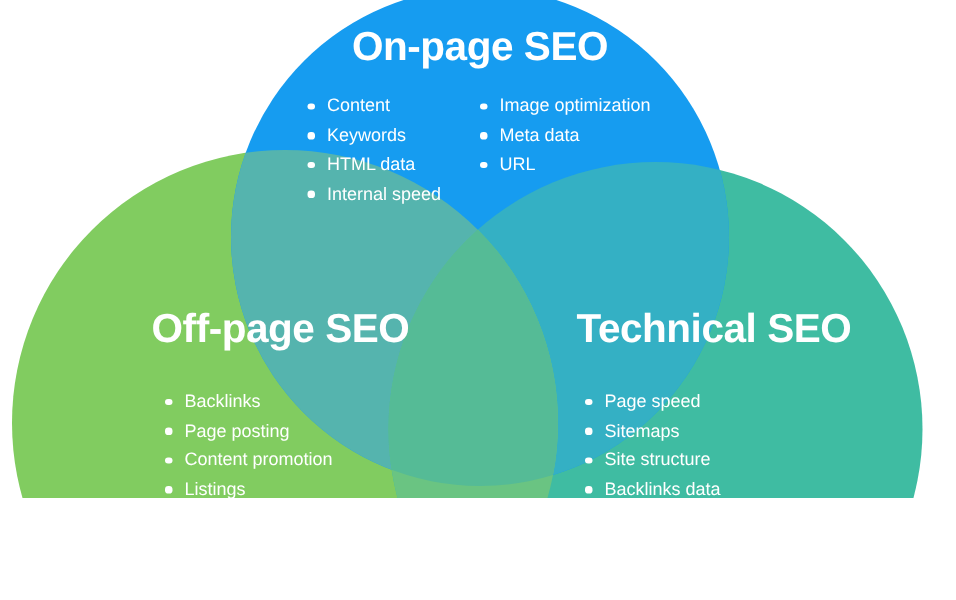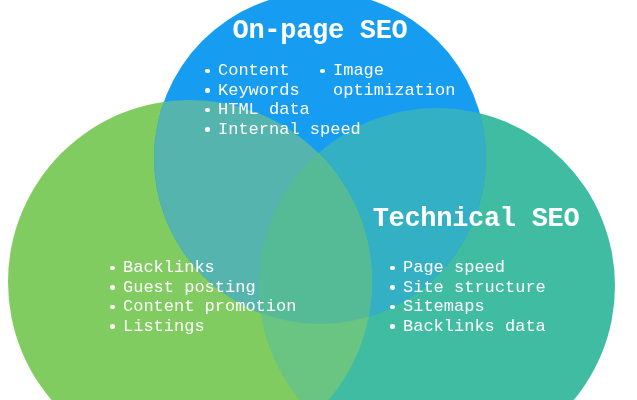--- a/index.html
+++ b/index.html
@@ -4,24 +4,24 @@
 <title>SEO Venn Diagram</title>
 <style>
   html, body {
     margin: 0;
     padding: 0;
     background: #ffffff;
   }
   #stage {
     position: relative;
     width: 637px;
-    height: 400px;
+    height: 332px;
     background: #ffffff;
     overflow: hidden;
-    font-family: Liberation Mono, monospace;
+    font-family: Liberation Sans, sans-serif;
   }
   #venn-svg {
     position: absolute;
     left: 0;
     top: 0;
     width: 637px;
     height: 400px;
   }
   .text-layer {
     position: absolute;
@@ -42,21 +42,21 @@
   }
   .bullet-list {
     position: absolute;
     list-style: none;
     margin: 0;
     padding: 0;
   }
   .bullet-item {
     position: relative;
     color: #ffffff;
-    font-size: 17px;
+    font-size: 12px;
     line-height: 19.5px;
     padding-left: 13px;
     white-space: nowrap;
   }
   .bullet-item.wrap {
     white-space: normal;
     max-width: 120px;
   }
   .bullet-item::before {
     content: "";
@@ -127,33 +127,36 @@
 
     <ul class="bullet-list" id="list-onpage-a">
       <li class="bullet-item">Content</li>
       <li class="bullet-item">Keywords</li>
       <li class="bullet-item">HTML data</li>
       <li class="bullet-item">Internal speed</li>
     </ul>
 
     <ul class="bullet-list" id="list-onpage-b">
       <li class="bullet-item wrap">Image optimization</li>
+      <li class="bullet-item">Meta data</li>
+      <li class="bullet-item">URL</li>
     </ul>
 
+    <div class="group-title" id="title-offpage">Off-page SEO</div>
 
     <ul class="bullet-list" id="list-offpage">
       <li class="bullet-item">Backlinks</li>
-      <li class="bullet-item">Guest posting</li>
+      <li class="bullet-item">Page posting</li>
       <li class="bullet-item">Content promotion</li>
       <li class="bullet-item">Listings</li>
     </ul>
 
     <div class="group-title" id="title-technical">Technical SEO</div>
 
     <ul class="bullet-list" id="list-technical">
       <li class="bullet-item">Page speed</li>
+      <li class="bullet-item">Sitemaps</li>
       <li class="bullet-item">Site structure</li>
-      <li class="bullet-item">Sitemaps</li>
       <li class="bullet-item">Backlinks data</li>
     </ul>
 
   </div>
 </div>
 
 </body></html>

